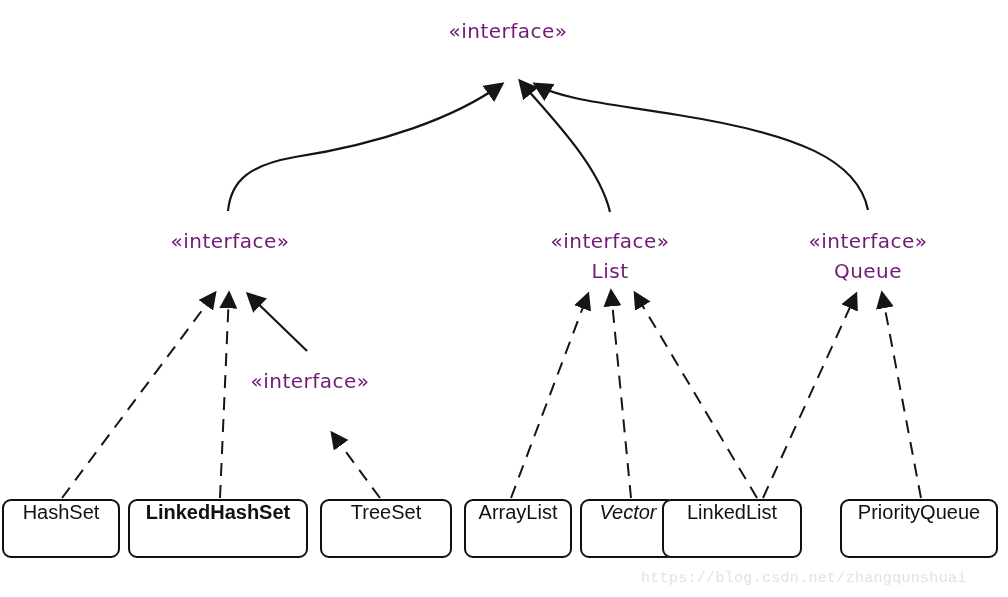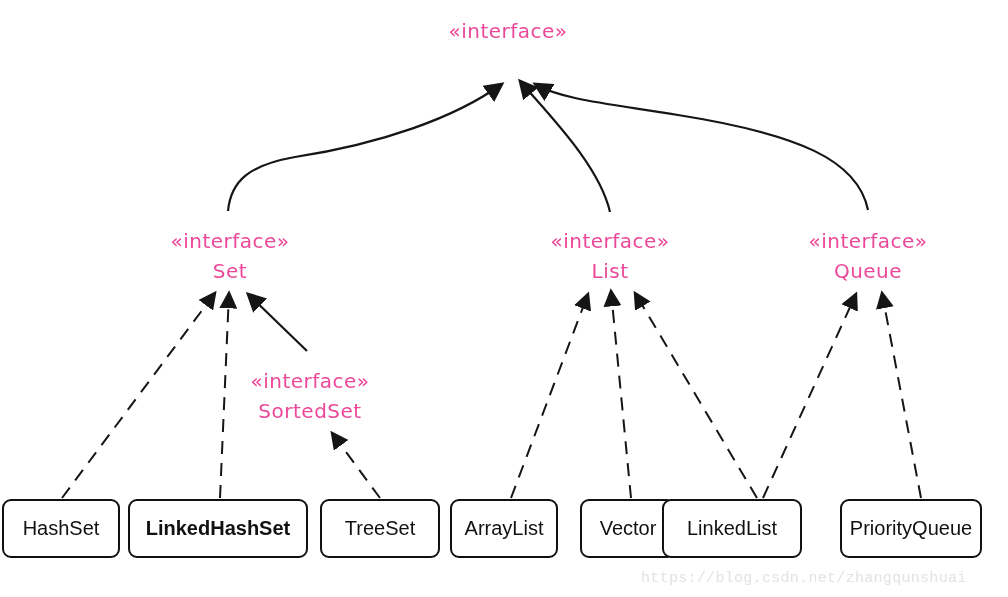--- a/index.html
+++ b/index.html
@@ -22,44 +22,43 @@
     top: 0;
   }
   .iface-label {
     position: absolute;
     width: 300px;
     text-align: center;
     font-family: "DejaVu Sans", sans-serif;
     font-size: 20px;
     line-height: 30px;
     letter-spacing: 0.5px;
-    color: #ec4899;
+    color: #701a75;
   }
   .class-box {
     position: absolute;
     top: 499px;
     height: 59px;
     box-sizing: border-box;
     background: #ffffff;
     border: 2.5px solid #111111;
     border-radius: 9px;
     display: flex;
-    align-items: center;
     justify-content: center;
     font-family: "Liberation Sans", sans-serif;
     font-size: 20px;
     color: #111111;
   }
   .box-hashset       { left: 2px;   width: 118px; }
   .box-linkedhashset { left: 128px; width: 180px; font-weight: bold; }
-  .box-treeset       { left: 320px; width: 120px; }
-  .box-arraylist     { left: 450px; width: 108px; }
-  .box-vector        { left: 580px; width: 96px; }
+  .box-treeset       { left: 320px; width: 132px; }
+  .box-arraylist     { left: 464px; width: 108px; }
+  .box-vector        { left: 580px; width: 96px; font-style: italic; }
   .box-linkedlist    { left: 662px; width: 140px; }
-  .box-priorityqueue { left: 840px; width: 142px; }
+  .box-priorityqueue { left: 840px; width: 158px; }
   .watermark {
     position: absolute;
     left: 641px;
     top: 570px;
     font-family: "Liberation Mono", monospace;
     font-size: 15px;
     letter-spacing: 0.3px;
     color: #e2e2e2;
     white-space: nowrap;
   }
@@ -93,36 +92,34 @@
     <path class="edge edge-dashed" d="M 763 498 L 856 294" marker-end="url(#arrowhead)"></path>
     <path class="edge edge-dashed" d="M 921 498 L 882 293" marker-end="url(#arrowhead)"></path>
   </svg>
 
   <div class="iface-label" style="left:358px; top:16px;">
     <div>«interface»</div>
   </div>
 
   <div class="iface-label" style="left:80px; top:226px;">
     <div>«interface»</div>
-    <div>Set</div>
   </div>
 
   <div class="iface-label" style="left:460px; top:226px;">
     <div>«interface»</div>
     <div>List</div>
   </div>
 
   <div class="iface-label" style="left:718px; top:226px;">
     <div>«interface»</div>
     <div>Queue</div>
   </div>
 
   <div class="iface-label" style="left:160px; top:366px;">
     <div>«interface»</div>
-    <div>SortedSet</div>
   </div>
 
   <div class="class-box box-hashset">
     <span>HashSet</span>
   </div>
   <div class="class-box box-linkedhashset">
     <span>LinkedHashSet</span>
   </div>
   <div class="class-box box-treeset">
     <span>TreeSet</span>

